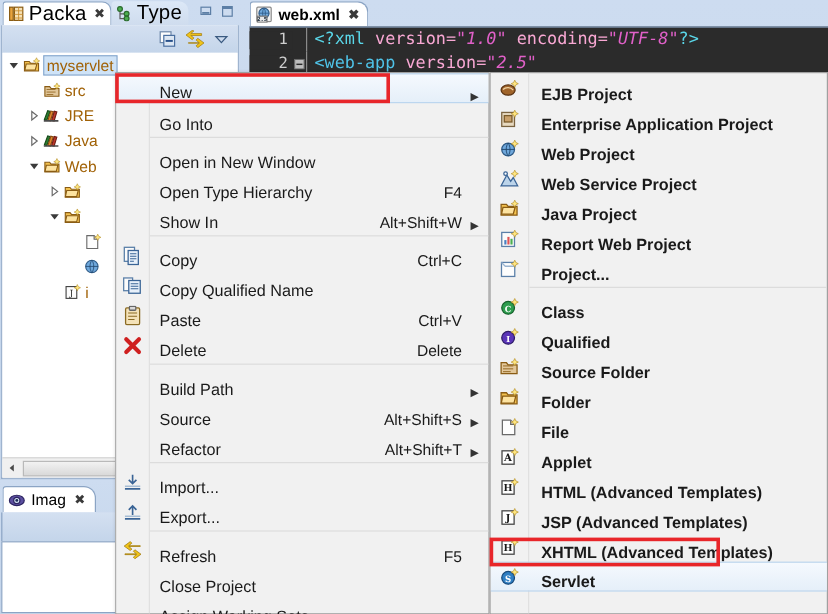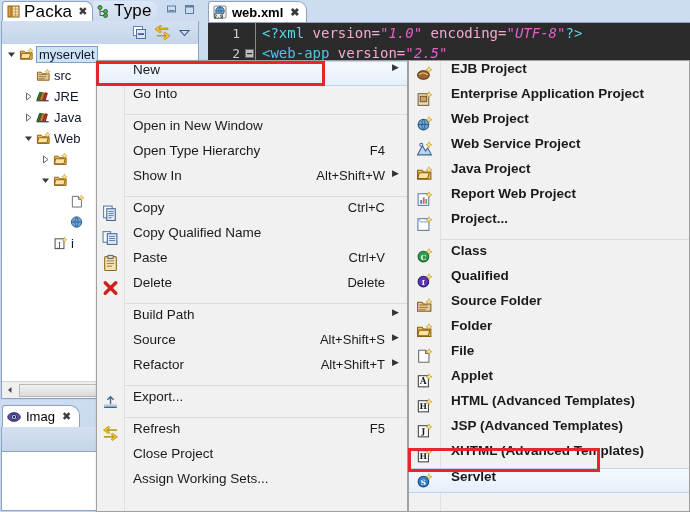--- a/index.html
+++ b/index.html
@@ -57,21 +57,21 @@
     background: linear-gradient(180deg,#d4e0f1 0%,#c4d5ea 100%);
     display: flex; align-items: center; justify-content: flex-end;
     gap: 7px; padding-right: 7px;
   }
   .tree {
     position: absolute; left: 0; top: 23px; right: 0; bottom: 17px;
     background: #fff; overflow: hidden;
   }
   .tnode {
     position: relative; height: 21px; display: flex; align-items: center;
-    font-size: 13px; color: #0f172a; white-space: nowrap;
+    font-size: 13px; color: #a16207; white-space: nowrap;
   }
   .tarrow { width: 11px; height: 11px; margin-right: 2px; flex: 0 0 auto; }
   .tlabel { margin-left: 3px; }
   .tnode.sel .tlabel {
     background: #cfe3f7; outline: 1px solid #7da2cc; padding: 0 2px;
   }
   .hscroll {
     position: absolute; left: 0; bottom: 0; right: 0; height: 17px;
     background: #f0f0f0; border-top: 1px solid #d4d4d4;
     display: flex; align-items: center;
@@ -151,21 +151,21 @@
   .ctx {
     position: absolute; left: 96px; top: 60px; width: 312px; height: 452px;
     background: #f1f1f1; border: 1px solid #a0a0a0;
     box-shadow: 1px 1px 3px rgba(0,0,0,.25);
   }
   .ctx-gutter {
     position: absolute; left: 0; top: 0; bottom: 0; width: 28px;
     background: #f1f1f1; border-right: 1px solid #e0e0e0;
   }
   .mi {
-    position: relative; height: 25px; display: flex; align-items: flex-start;
+    position: relative; height: 25px; display: flex; align-items: flex-end;
     font-size: 13.5px; color: #1a1a1a; padding-left: 28px;
   }
   .mi-icon {
     position: absolute; left: 5px; top: 50%; transform: translateY(-50%);
     width: 17px; height: 17px;
   }
   .mi-label { padding-left: 8px; }
   .mi-accel { position: absolute; right: 22px; font-size: 13px; color:#1a1a1a;}
   .mi-arrow { position: absolute; right: 8px; font-size: 9px; color: #333; }
   .mi.hl {
@@ -501,20 +501,28 @@
         </div>
         <div class="mi">
           <span class="mi-label">Refactor</span>
           <span class="mi-accel" style="right: 22px;">Alt+Shift+T</span>
           <span class="mi-arrow">▶</span>
         </div>
         <div class="msep"></div>
         <div class="mi">
           <svg width="17" height="17" viewBox="0 0 16 16" class="mi-icon">
             <path d="M2 13h12" stroke="#3a6496" stroke-width="1.4"></path>
+            <path d="M8 2v7M5 6l3 3 3-3" stroke="#3a6496" stroke-width="1.3" fill="none"></path>
+            <rect x="2" y="10.5" width="12" height="1" fill="#9ab4d0"></rect>
+          </svg>
+          <span class="mi-label">Import...</span>
+        </div>
+        <div class="mi">
+          <svg width="17" height="17" viewBox="0 0 16 16" class="mi-icon">
+            <path d="M2 13h12" stroke="#3a6496" stroke-width="1.4"></path>
             <path d="M8 10V3M5 6l3-3 3 3" stroke="#3a6496" stroke-width="1.3" fill="none"></path>
             <rect x="2" y="10.5" width="12" height="1" fill="#9ab4d0"></rect>
           </svg>
           <span class="mi-label">Export...</span>
         </div>
         <div class="msep"></div>
         <div class="mi">
           <svg width="17" height="17" viewBox="0 0 16 16" class="mi-icon">
             <path d="M14 4H5l2.4-2L6.2.8 1.4 4.3l4.8 3.5 1.2-1.2L5 4.6h9z" fill="#f0c419" stroke="#a07a10" stroke-width=".6"></path>
             <path d="M2 11h9l-2.4 2 1.2 1.2 4.8-3.5-4.8-3.5-1.2 1.2L11 10.4H2z" fill="#f0c419" stroke="#a07a10" stroke-width=".6"></path>

